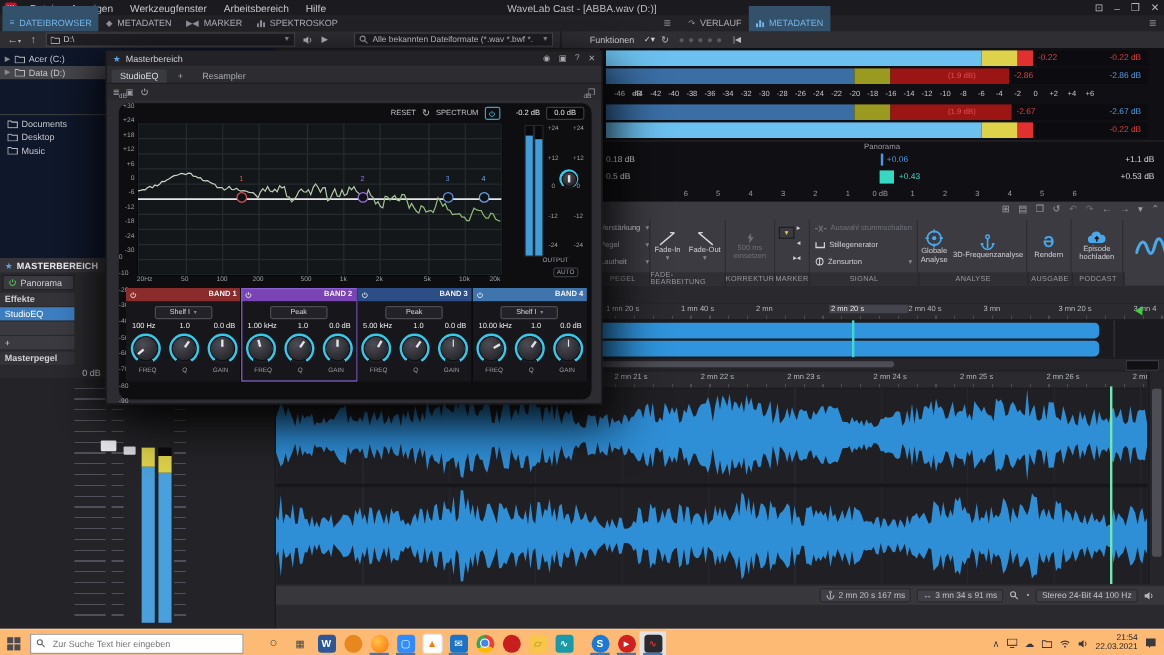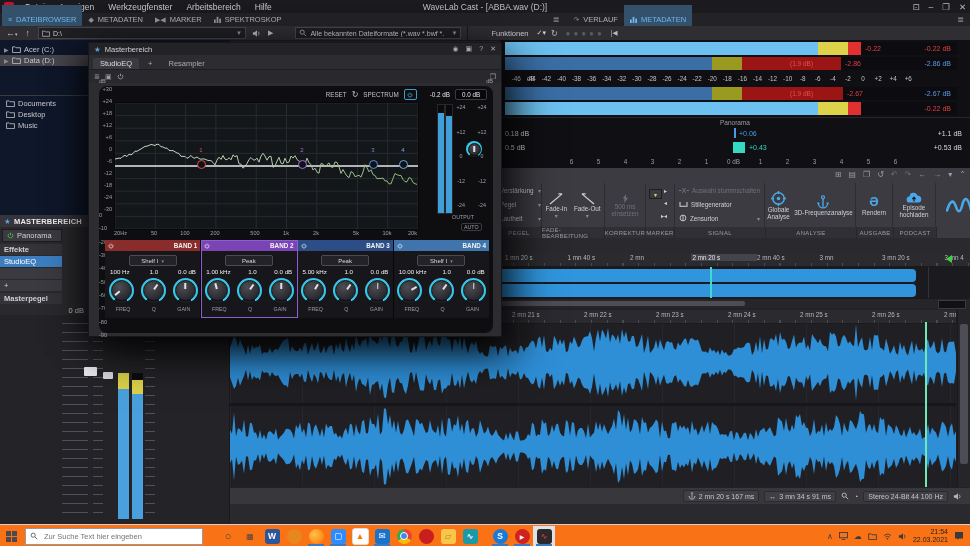--- a/index.html
+++ b/index.html
@@ -84,21 +84,21 @@
   #tbtns{display:flex;gap:2px;margin-left:219px}
   #tbtns span{width:17px;height:13px;background:#3e3e44;border:1px solid #1f1f23;border-radius:2px;
               display:flex;align-items:center;justify-content:center;font-size:6.5px;color:#d8d8dc}
   #tbtns span:nth-child(1){background:none;border:none;color:#9a9aa2;width:10px}
   #tbtns span:nth-child(8){background:#4dbd4d;color:#0b2d0b}
   #timedisp{margin-left:8px;width:97px;height:13px;background:#050507;border:1px solid #3a3a40;border-radius:2px;
             color:#ecpapec;color:#ececf0;font-family:"DejaVu Sans Mono",monospace;font-size:7.5px;
             display:flex;align-items:center;justify-content:center}
   #blackbox{margin-left:10px;width:62px;height:13px;background:#050507;border:1px solid #3a3a40;border-radius:2px}
   
-  #taskbar{left:0;top:524px;width:970px;height:22px;background:#f97316;border-top:1px solid #d2d2d6;
+  #taskbar{left:0;top:524px;width:970px;height:22px;background:#fdba74;border-top:1px solid #d2d2d6;
            display:flex;align-items:center;color:#333}
   .tkico{width:22px;height:20px;display:flex;align-items:center;justify-content:center;position:relative}
   .appic{width:15px;height:15px;border-radius:3px;display:flex;align-items:center;justify-content:center;
          color:#fff;font-size:8.5px;font-weight:bold}
   .uline:after{content:"";position:absolute;left:3px;bottom:0;width:16px;height:2px;background:#3a78c2}
   #tksearch{width:168px;height:15px;background:#fff;border:1px solid #9a9aa0;display:flex;align-items:center;
             gap:4px;padding:0 4px;margin-left:3px}
   #tksearch input{border:none;outline:none;font-size:7.5px;width:130px;color:#444;
                   font-family:"Liberation Sans",sans-serif;background:transparent}
   #tray{margin-left:auto;display:flex;align-items:center;gap:6px;padding-right:6px;color:#3a3a3e;font-size:8px}

